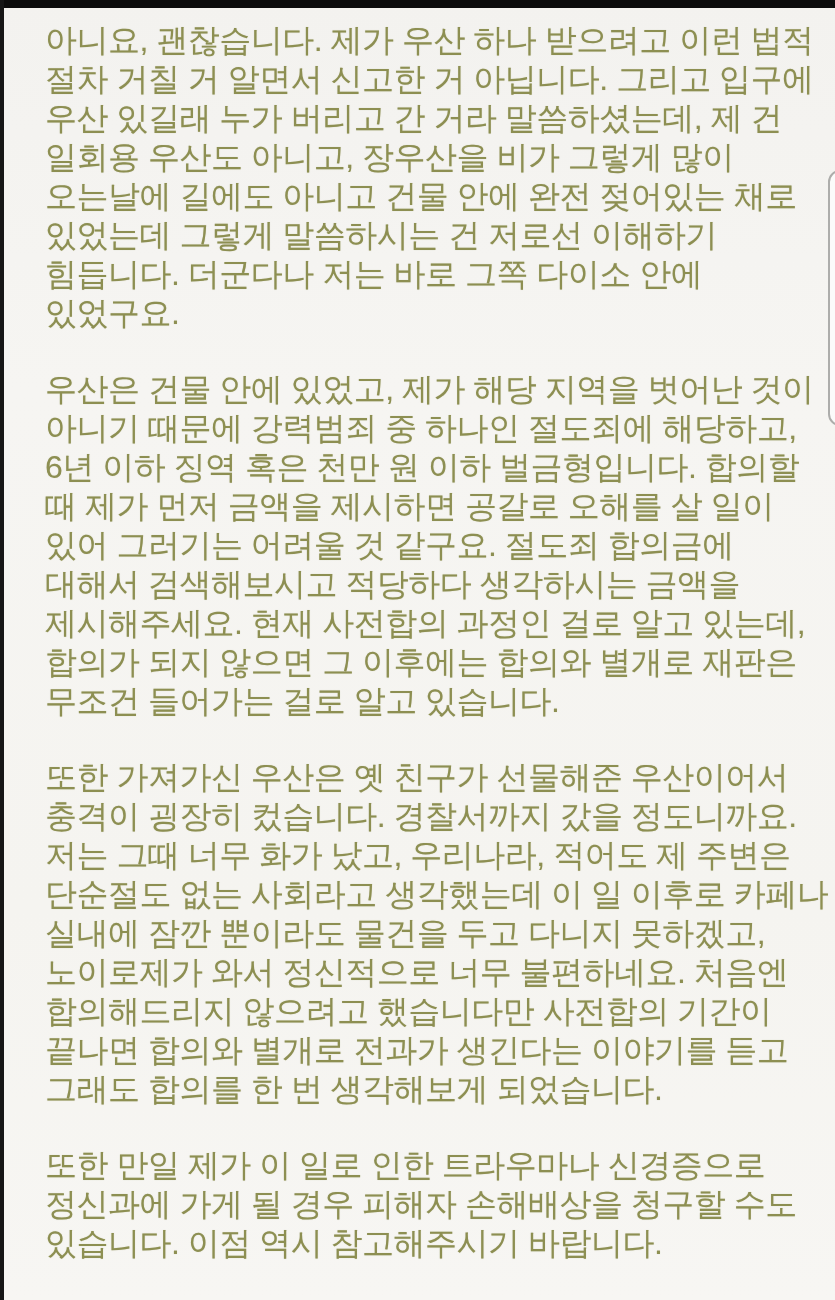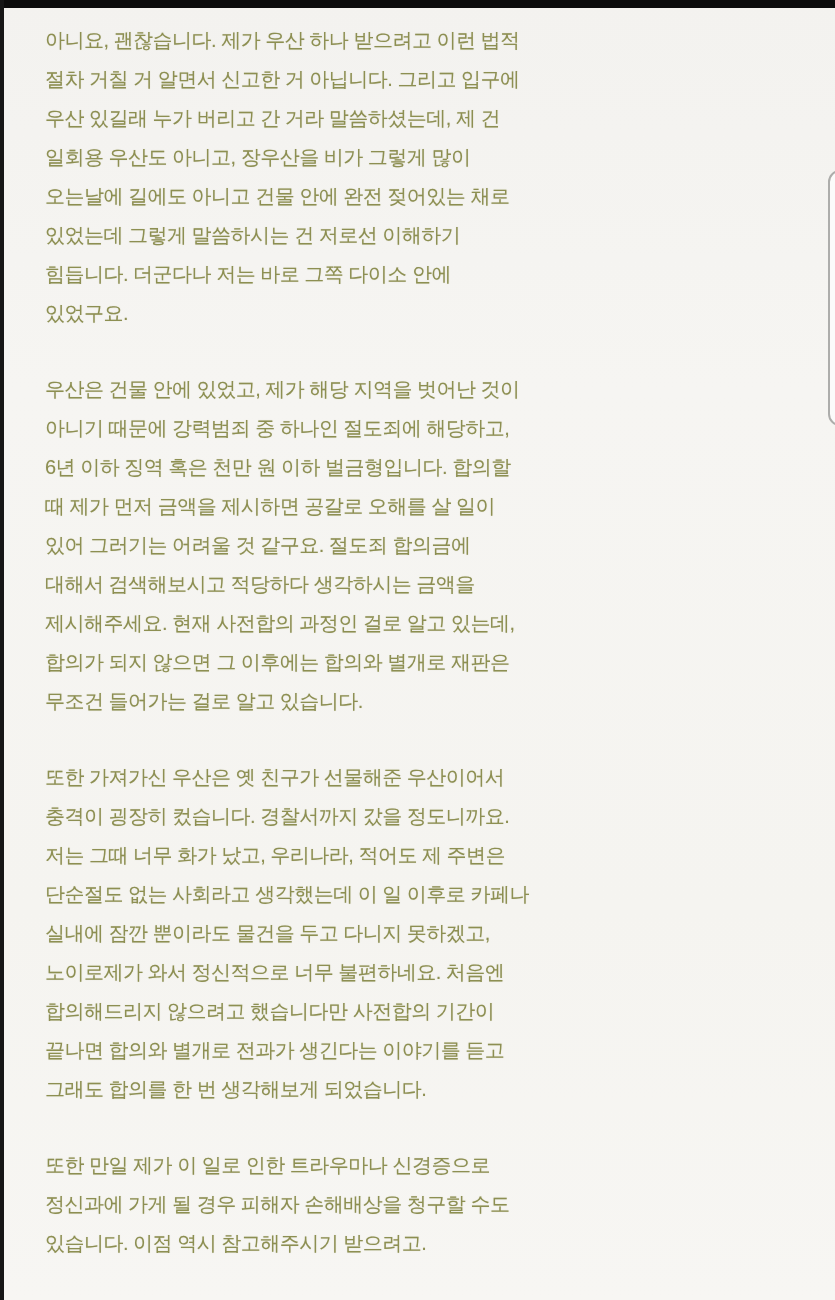--- a/index.html
+++ b/index.html
@@ -34,21 +34,21 @@
     background: #161616;
     z-index: 3;
   }
   .message-body {
     position: absolute;
     top: 8px;
     left: 45px;
     width: 770px;
     padding-top: 13px;
     color: #8d8f52;
-    font-size: 20px;
+    font-size: 32px;
     line-height: 39px;
     font-weight: 500;
     letter-spacing: -0.5px;
     text-shadow: 0 0 1px rgba(141, 143, 82, 0.35);
   }
   .para {
     white-space: pre;
     margin: 0 0 37px 0;
   }
   .scroll-indicator {
@@ -92,17 +92,17 @@
 충격이 굉장히 컸습니다. 경찰서까지 갔을 정도니까요.
 저는 그때 너무 화가 났고, 우리나라, 적어도 제 주변은
 단순절도 없는 사회라고 생각했는데 이 일 이후로 카페나
 실내에 잠깐 뿐이라도 물건을 두고 다니지 못하겠고,
 노이로제가 와서 정신적으로 너무 불편하네요. 처음엔
 합의해드리지 않으려고 했습니다만 사전합의 기간이
 끝나면 합의와 별개로 전과가 생긴다는 이야기를 듣고
 그래도 합의를 한 번 생각해보게 되었습니다.</p>
     <p class="para">또한 만일 제가 이 일로 인한 트라우마나 신경증으로
 정신과에 가게 될 경우 피해자 손해배상을 청구할 수도
-있습니다. 이점 역시 참고해주시기 받으려고.</p>
+있습니다. 이점 역시 참고해주시기 바랍니다.</p>
   </div>
 
   <div class="scroll-indicator"></div>
 </div>
 
 </body></html>

